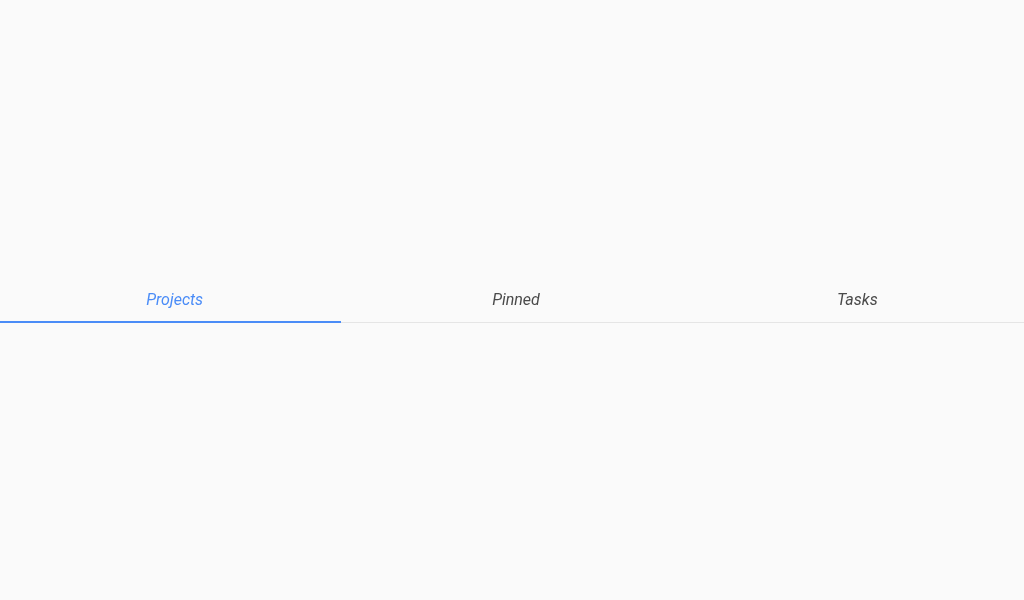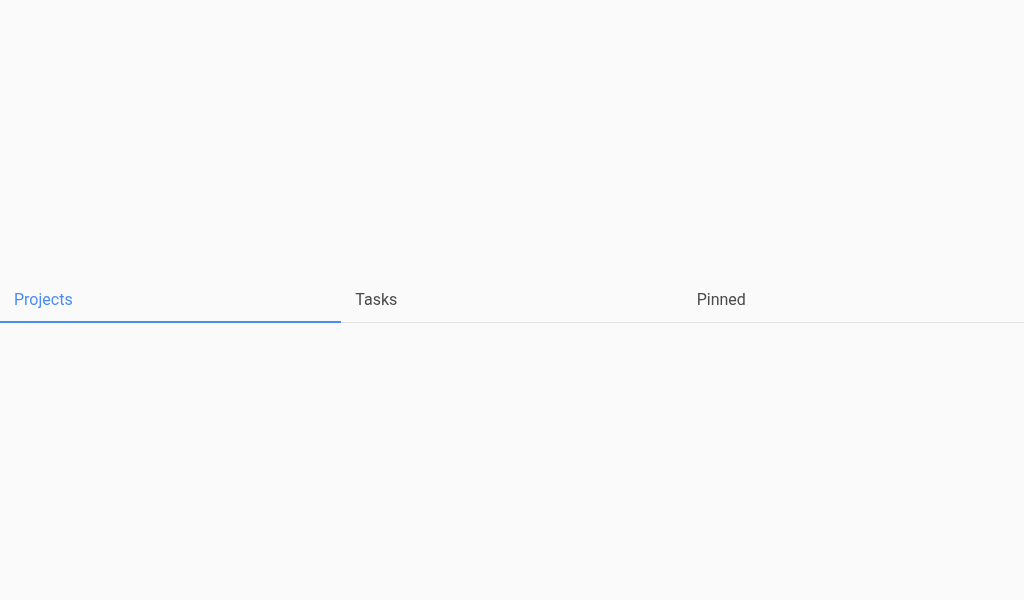--- a/index.html
+++ b/index.html
@@ -20,26 +20,28 @@
       justify-content: center;
       height: 100%;
     }
     .tabs {
       display: flex;
       width: 100%;
       border-bottom: 1px solid #e5e5e5;
     }
     .tab {
       flex: 1;
-      padding: 12px 0 13px 14px;
+      text-align: center;
+      padding: 12px 0 13px 8px;
       font-size: 16px;
       color: #4a4a4a;
       cursor: pointer;
       user-select: none;
       position: relative;
+      font-style: italic;
     }
     .tab.active {
       color: #4a8cf7;
     }
     .tab.active::after {
       content: "";
       position: absolute;
       left: 0;
       right: 0;
       bottom: -1px;
@@ -49,19 +51,19 @@
   </style>
 </head>
 <body>
 
 <div class="container">
   <div class="tabs">
     <div class="tab active">
       <span>Projects</span>
     </div>
     <div class="tab">
-      <span>Tasks</span>
+      <span>Pinned</span>
     </div>
     <div class="tab">
-      <span>Pinned</span>
+      <span>Tasks</span>
     </div>
   </div>
 </div>
 
 </body></html>

